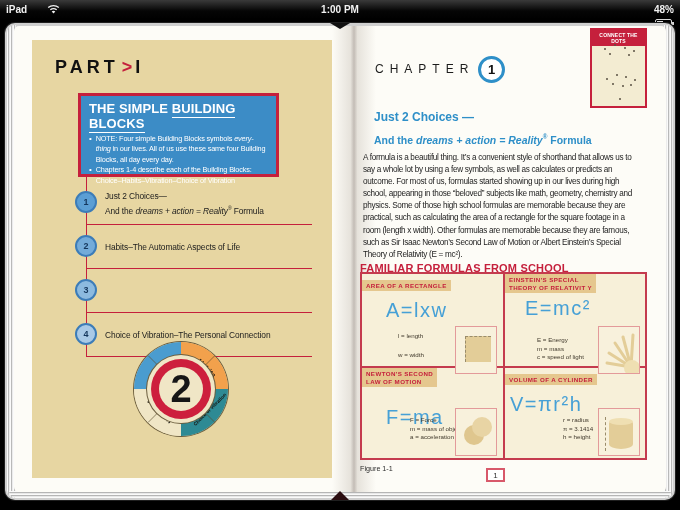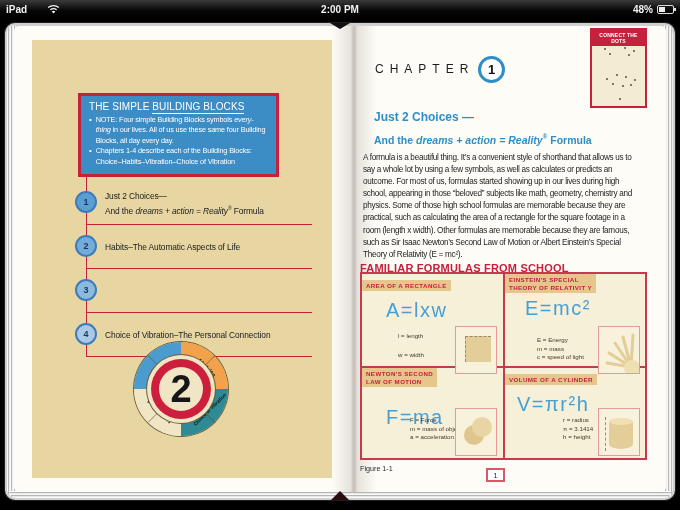--- a/index.html
+++ b/index.html
@@ -6,21 +6,21 @@
   html,body { width:680px; height:510px; background:#000; overflow:hidden;
               font-family:"Liberation Sans", sans-serif; }
   #canvas { position:relative; width:680px; height:510px; background:#000; }
 
   
   .statusbar { position:absolute; left:0; top:0; width:680px; height:20px;
     background:linear-gradient(#3a3a3a,#050505 55%,#000); color:#f2f2f2;
     display:flex; align-items:center; font-size:10px; font-weight:bold; }
   .sb-left { position:absolute; left:6px; top:4px; display:flex; align-items:center; gap:20px; }
   .sb-center { position:absolute; left:0; right:0; text-align:center; top:4px; }
-  .sb-right { position:absolute; right:6px; top:4px; display:flex; align-items:center; gap:4px; }
+  .sb-right { position:absolute; right:6px; top:4px; display:flex; align-items:center; gap:4px;flex-direction:column; }
   .batt { width:17px; height:9px; border:1px solid #ddd; border-radius:2px; position:relative; }
   .batt::before { content:""; position:absolute; left:1px; top:1px; bottom:1px; width:6px; background:#eee; }
   .batt::after { content:""; position:absolute; right:-3px; top:2px; width:2px; height:3px; background:#ddd; }
 
   
   .book { position:absolute; left:5px; top:23px; width:670px; height:477px;
     border-radius:10px; background:#cfcfcf;
     box-shadow:0 0 0 1px #1f1f1f, 0 3px 6px rgba(0,0,0,.8); }
   .page-stack-left, .page-stack-right {
     position:absolute; top:2px; bottom:2px; width:9px;
@@ -39,21 +39,21 @@
   .notch-bottom { position:absolute; left:331px; top:491px; width:0; height:0;
     border-left:9px solid transparent; border-right:9px solid transparent; border-bottom:9px solid #2b0d10; }
 
   
   .tan-panel { position:absolute; left:32px; top:40px; width:300px; height:438px; background:#e7d6a2; }
   .part-line { position:absolute; left:55px; top:57px; font-size:18px; font-weight:bold; color:#111; }
   .part-word { letter-spacing:4px; }
   .gt-red { color:#c5203c; padding:0 3px; }
   .info-box { position:absolute; left:78px; top:93px; width:201px; height:84px;
     background:#3c8cc6; border:3px solid #c5203c; padding:5px 8px 4px 8px; color:#fff; }
-  .info-title { font-size:10px; font-weight:normal; margin-bottom:3px; letter-spacing:.1px; }
+  .info-title { font-size:13px; font-weight:bold; margin-bottom:3px; letter-spacing:.1px; }
   .u-line { border-bottom:1px solid #fff; padding-bottom:1px; }
   .bullet { display:flex; gap:4px; font-size:7.3px; line-height:10.4px; letter-spacing:-.15px; }
   .bullet .dot { font-size:8px; line-height:10.4px; }
 
   .toc-vline { position:absolute; left:86px; top:177px; width:1px; height:180px; background:#c5203c; }
   .toc-hline { position:absolute; left:86px; width:226px; height:1px; background:#c5203c; }
   .toc-circle { position:absolute; left:75px; width:22px; height:22px; border-radius:50%;
     border:2px solid #3c7cb8; color:#14365c; font-weight:bold; font-size:9px;
     display:flex; align-items:center; justify-content:center; }
   .toc-text { position:absolute; left:105px; font-size:8.4px; color:#1c1c1c; line-height:12px; letter-spacing:-.1px; }
@@ -137,40 +137,43 @@
 
   <div class="statusbar">
     <div class="sb-left">
       <span>iPad</span>
       <svg width="13" height="10" viewBox="0 0 13 10">
         <path d="M6.5 8.6 L8.3 6.4 A3.4 3.4 0 0 0 4.7 6.4 Z" fill="#f2f2f2"></path>
         <path d="M3.3 4.8 A5.3 5.3 0 0 1 9.7 4.8" stroke="#f2f2f2" stroke-width="1.3" fill="none"></path>
         <path d="M1.2 2.6 A8.2 8.2 0 0 1 11.8 2.6" stroke="#f2f2f2" stroke-width="1.3" fill="none"></path>
       </svg>
     </div>
-    <div class="sb-center">2:00 PM</div>
+    <div class="sb-center">1:00 PM</div>
     <div class="sb-right">
       <span>48%</span>
       <span class="batt"></span>
     </div>
   </div>
 
   <div class="book">
     <div class="page-stack-left"></div>
     <div class="page-stack-right"></div>
     <div class="page-stack-bottom"></div>
     <div class="pages">
         <div class="spine"></div>
       </div>
   </div>
   <div class="notch-top"></div>
   <div class="notch-bottom"></div>
 
   <div class="tan-panel"></div>
 
+  <div class="part-line">
+    <span class="part-word">PART</span><span class="gt-red">&gt;</span><span>I</span>
+  </div>
 
   <div class="info-box">
     <div class="info-title">
       <span>THE SIMPLE </span><span class="u-line">BUILDING BLOCKS</span>
     </div>
     <div class="bullet">
       <span class="dot">•</span>
       <span><span>NOTE: Four simple Building Blocks symbols </span><i>every-thing</i><span> in our lives. All of us use these same four Building Blocks, all day every day.</span></span>
     </div>
     <div class="bullet">
@@ -290,21 +293,21 @@
           <span>a = acceleration</span>
       </div>
       <div class="illus il-br">
           <div class="ball1"></div>
           <div class="ball2"></div>
         </div>
     </div>
 
     <div class="quad q4">
       <div class="qhead"><span>VOLUME OF A CYLINDER</span><span></span></div>
-      <div class="qformula" style="margin-left:12px">V=πr²h</div>
+      <div class="qformula" style="margin-left:5px">V=πr²h</div>
       <div class="qnotes n4">
         <span>r = radius</span>
           <span>π = 3.1414</span>
           <span>h = height</span>
       </div>
       <div class="illus il-br">
           <div class="cyl-dash"></div>
           <div class="cyl"></div>
         </div>
     </div>

